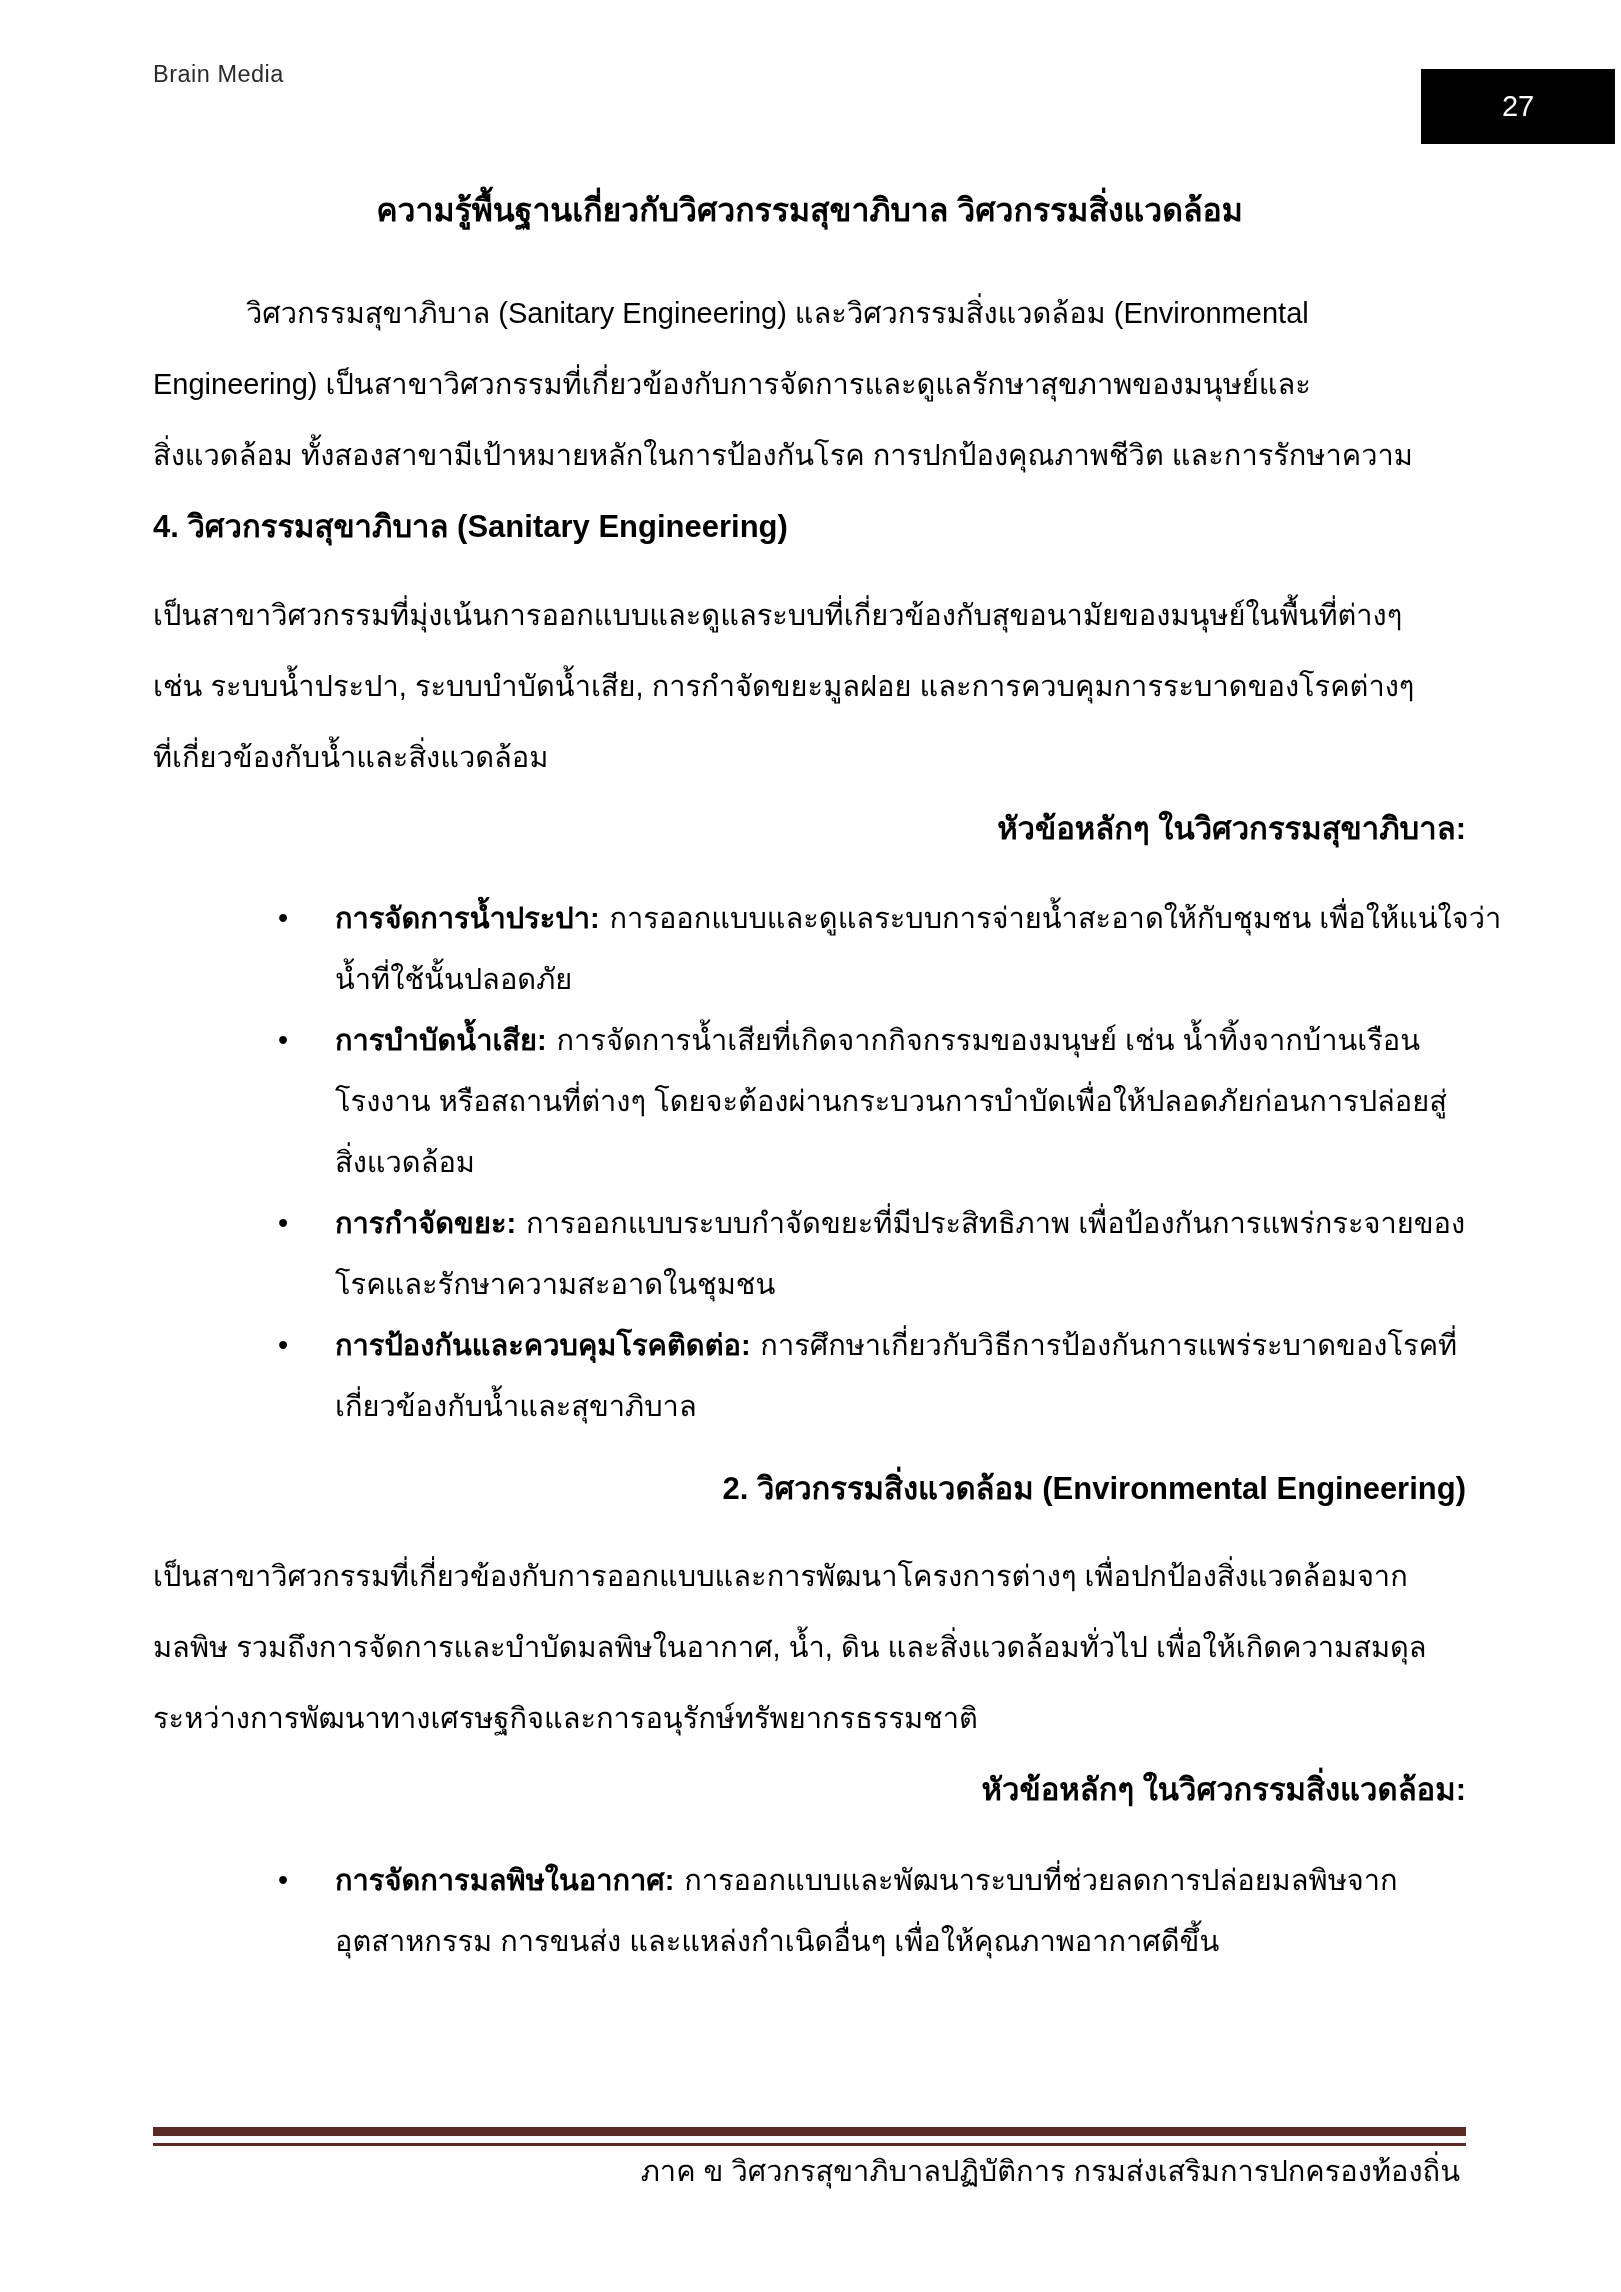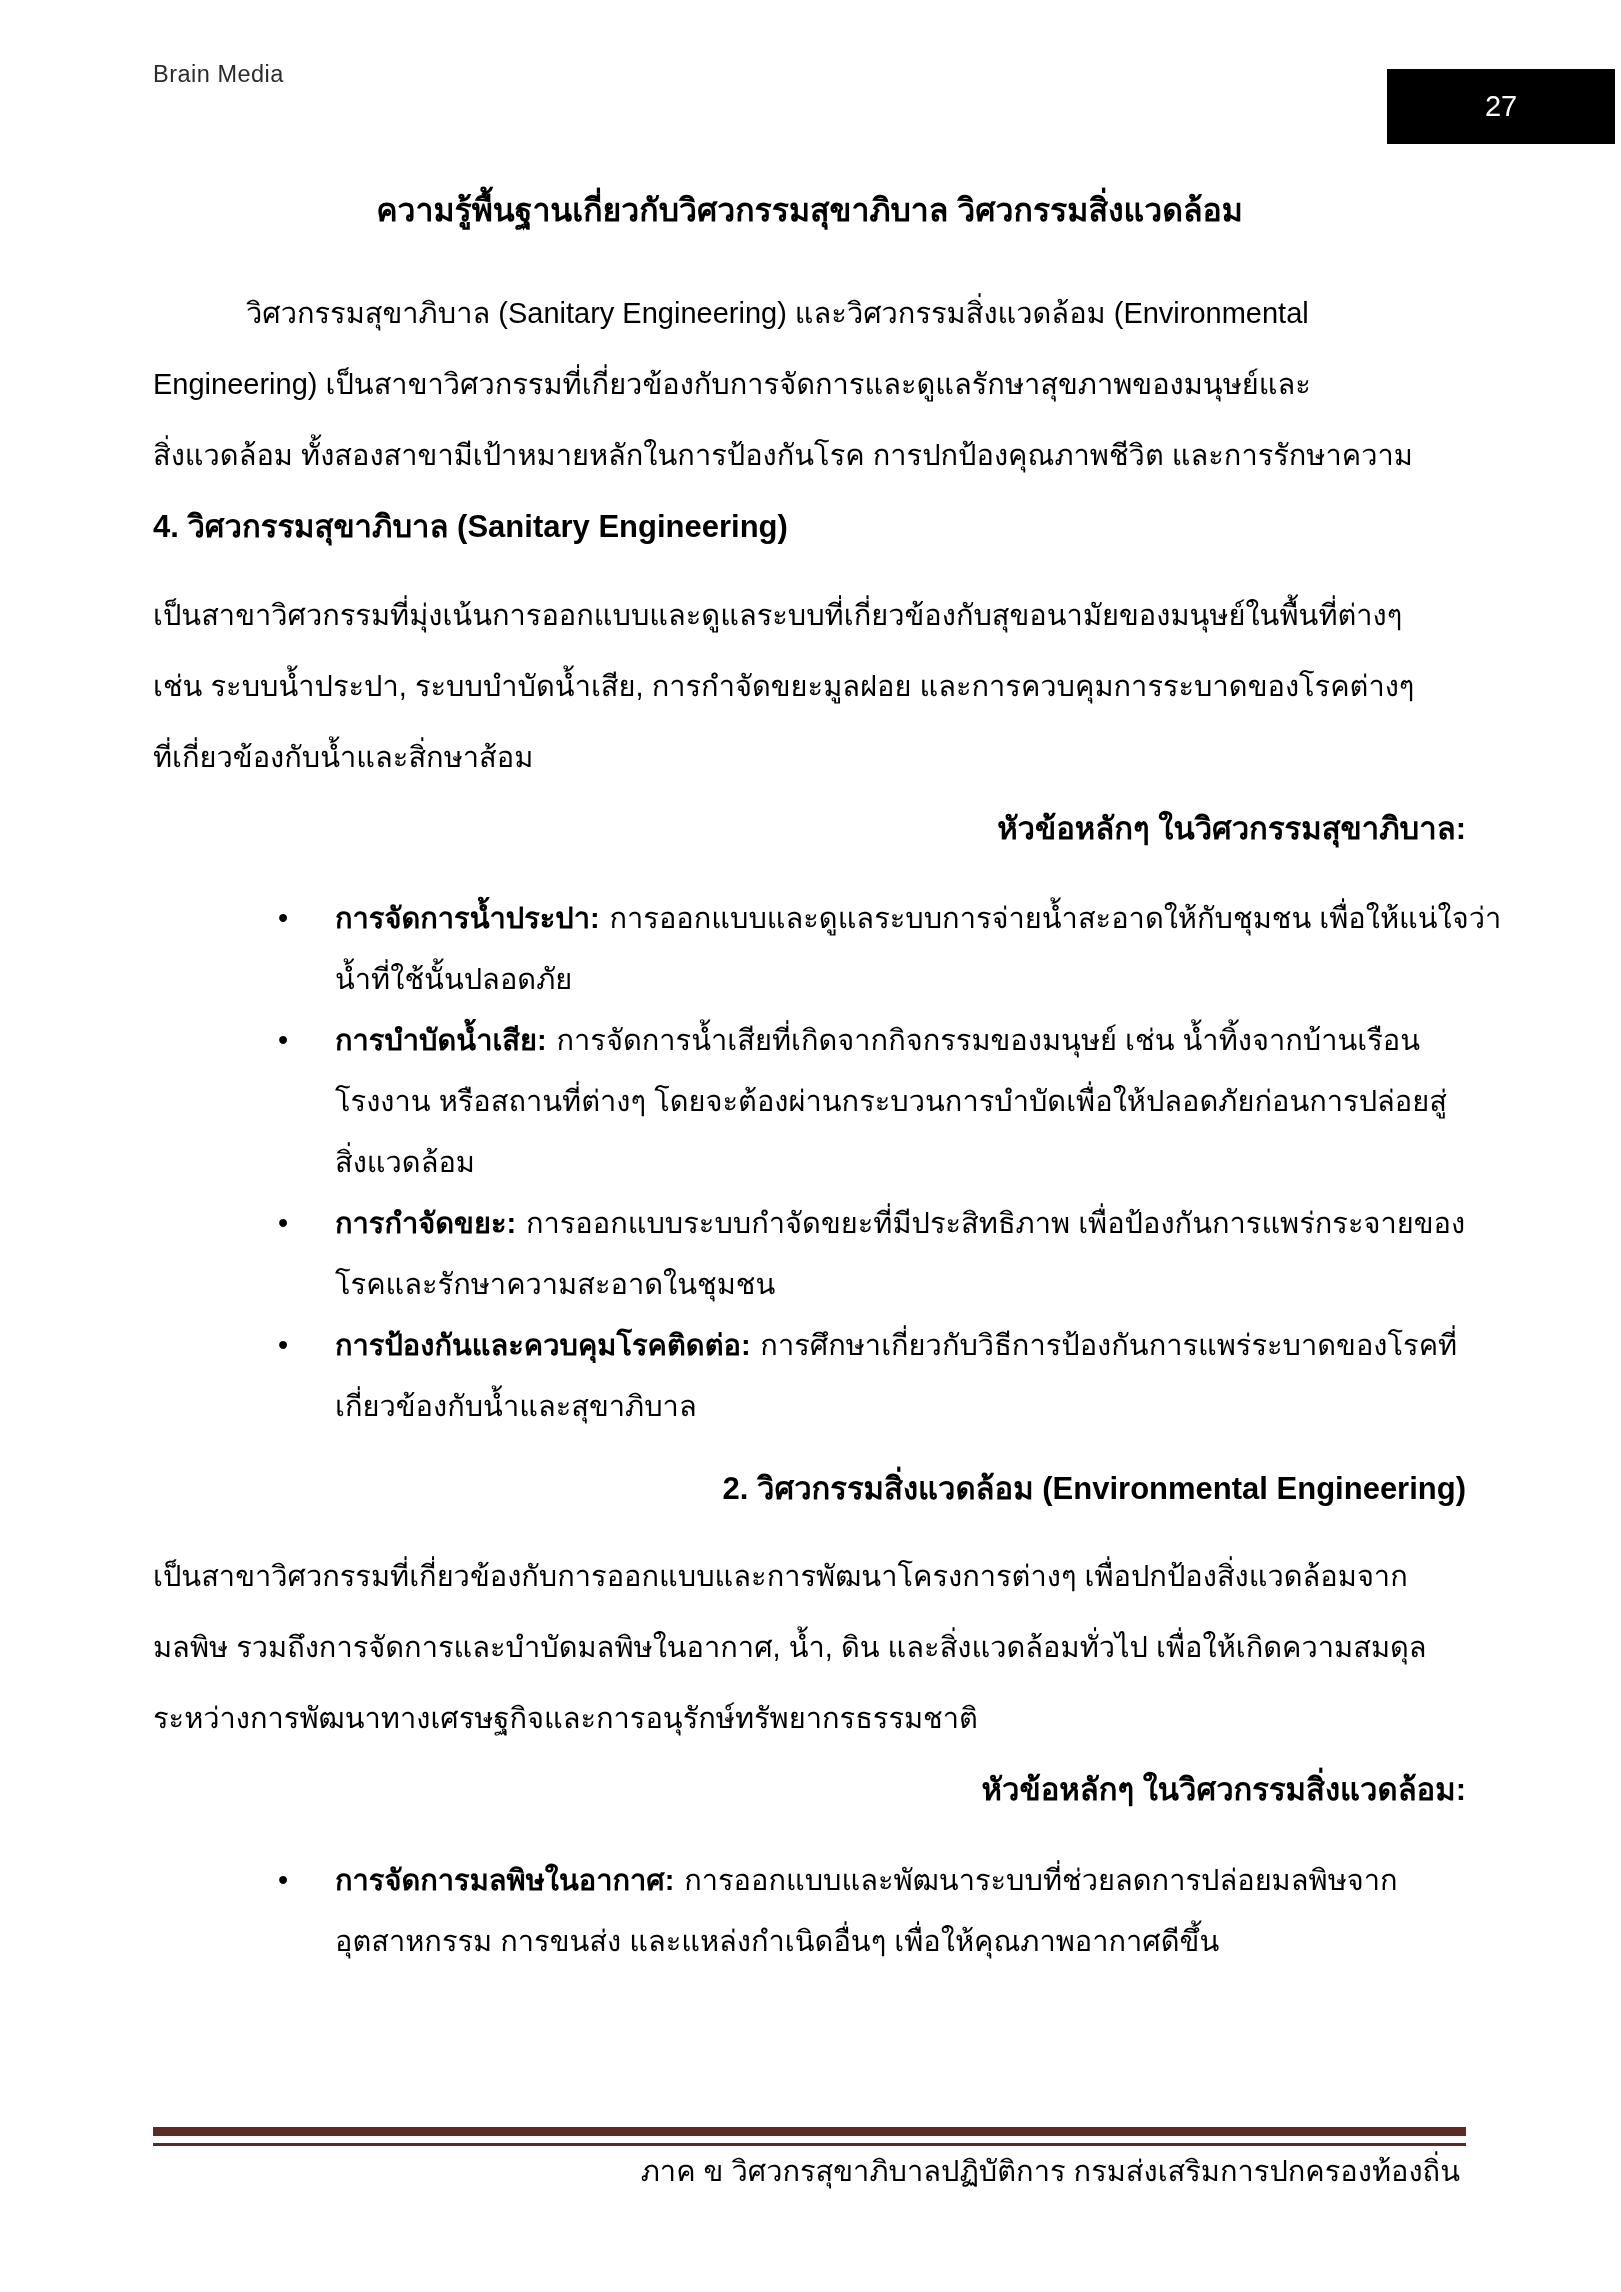--- a/index.html
+++ b/index.html
@@ -12,21 +12,21 @@
     font-family:"Liberation Sans", sans-serif;
     color:#000;
     overflow:hidden;
   }
   .brand {
     position:absolute; left:153px; top:61px;
     font-size:23.5px; color:#2b2b2b; letter-spacing:0.5px;
   }
   .pagenum-box {
     position:absolute; right:5.9px; top:69px;
-    width:228px; height:75px;
+    width:194px; height:75px;
     background:#000;
     display:flex; align-items:center; justify-content:center;
   }
   .pagenum-box span { color:#fff; font-size:29px; }
   .content { padding:0 155px 0 153px; }
   .doc-title {
     padding-top:188px;
     text-align:center;
     font-weight:bold;
     font-size:32px;
@@ -89,21 +89,21 @@
       <div class="pline indented">วิศวกรรมสุขาภิบาล (Sanitary Engineering) และวิศวกรรมสิ่งแวดล้อม (Environmental</div>
       <div class="pline">Engineering) เป็นสาขาวิศวกรรมที่เกี่ยวข้องกับการจัดการและดูแลรักษาสุขภาพของมนุษย์และ</div>
       <div class="pline">สิ่งแวดล้อม ทั้งสองสาขามีเป้าหมายหลักในการป้องกันโรค การปกป้องคุณภาพชีวิต และการรักษาความ</div>
     </div>
 
     <div class="sec-heading">4. วิศวกรรมสุขาภิบาล (Sanitary Engineering)</div>
 
     <div class="para sec-para">
       <div class="pline">เป็นสาขาวิศวกรรมที่มุ่งเน้นการออกแบบและดูแลระบบที่เกี่ยวข้องกับสุขอนามัยของมนุษย์ในพื้นที่ต่างๆ</div>
       <div class="pline">เช่น ระบบน้ำประปา, ระบบบำบัดน้ำเสีย, การกำจัดขยะมูลฝอย และการควบคุมการระบาดของโรคต่างๆ</div>
-      <div class="pline">ที่เกี่ยวข้องกับน้ำและสิ่กษาส้อม</div>
+      <div class="pline">ที่เกี่ยวข้องกับน้ำและสิ่งแวดล้อม</div>
     </div>
 
     <div class="sub-heading">หัวข้อหลักๆ ในวิศวกรรมสุขาภิบาล:</div>
 
     <div class="bullet-list">
 
       <div class="bullet-item">
         <span class="bullet-marker">•</span>
         <div class="bullet-content">
           <div class="bullet-line"><span class="bullet-label">การจัดการน้ำประปา:</span><span>การออกแบบและดูแลระบบการจ่ายน้ำสะอาดให้กับชุมชน เพื่อให้แน่ใจว่า</span></div>

